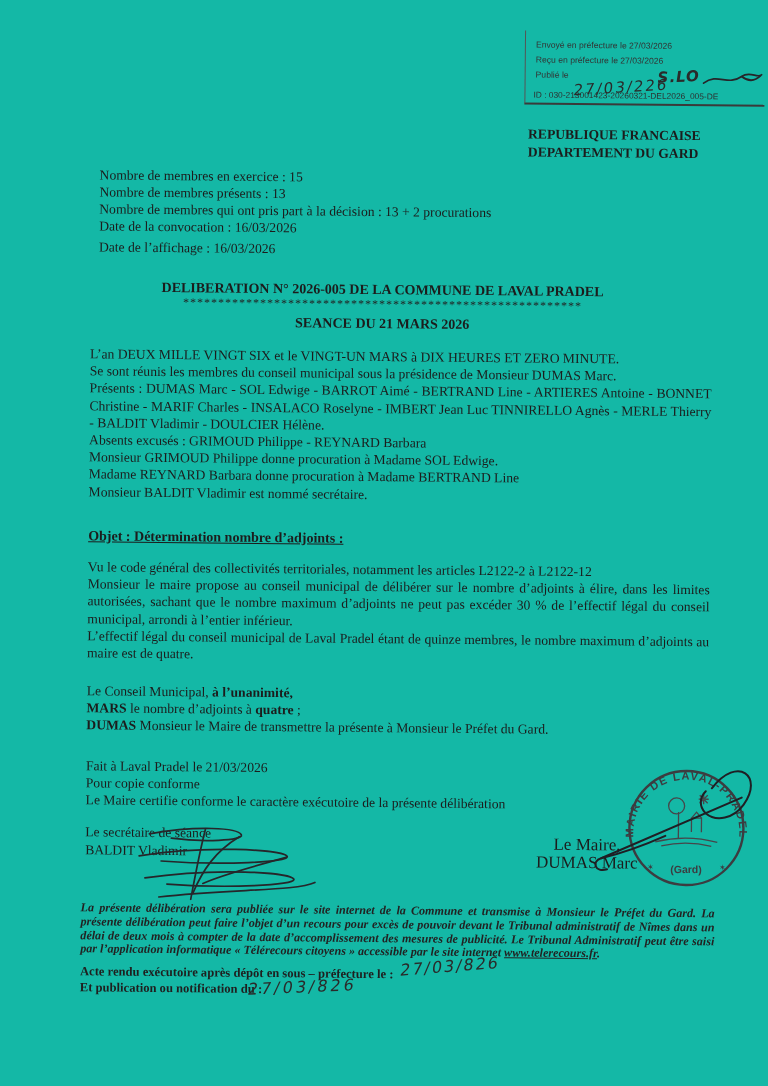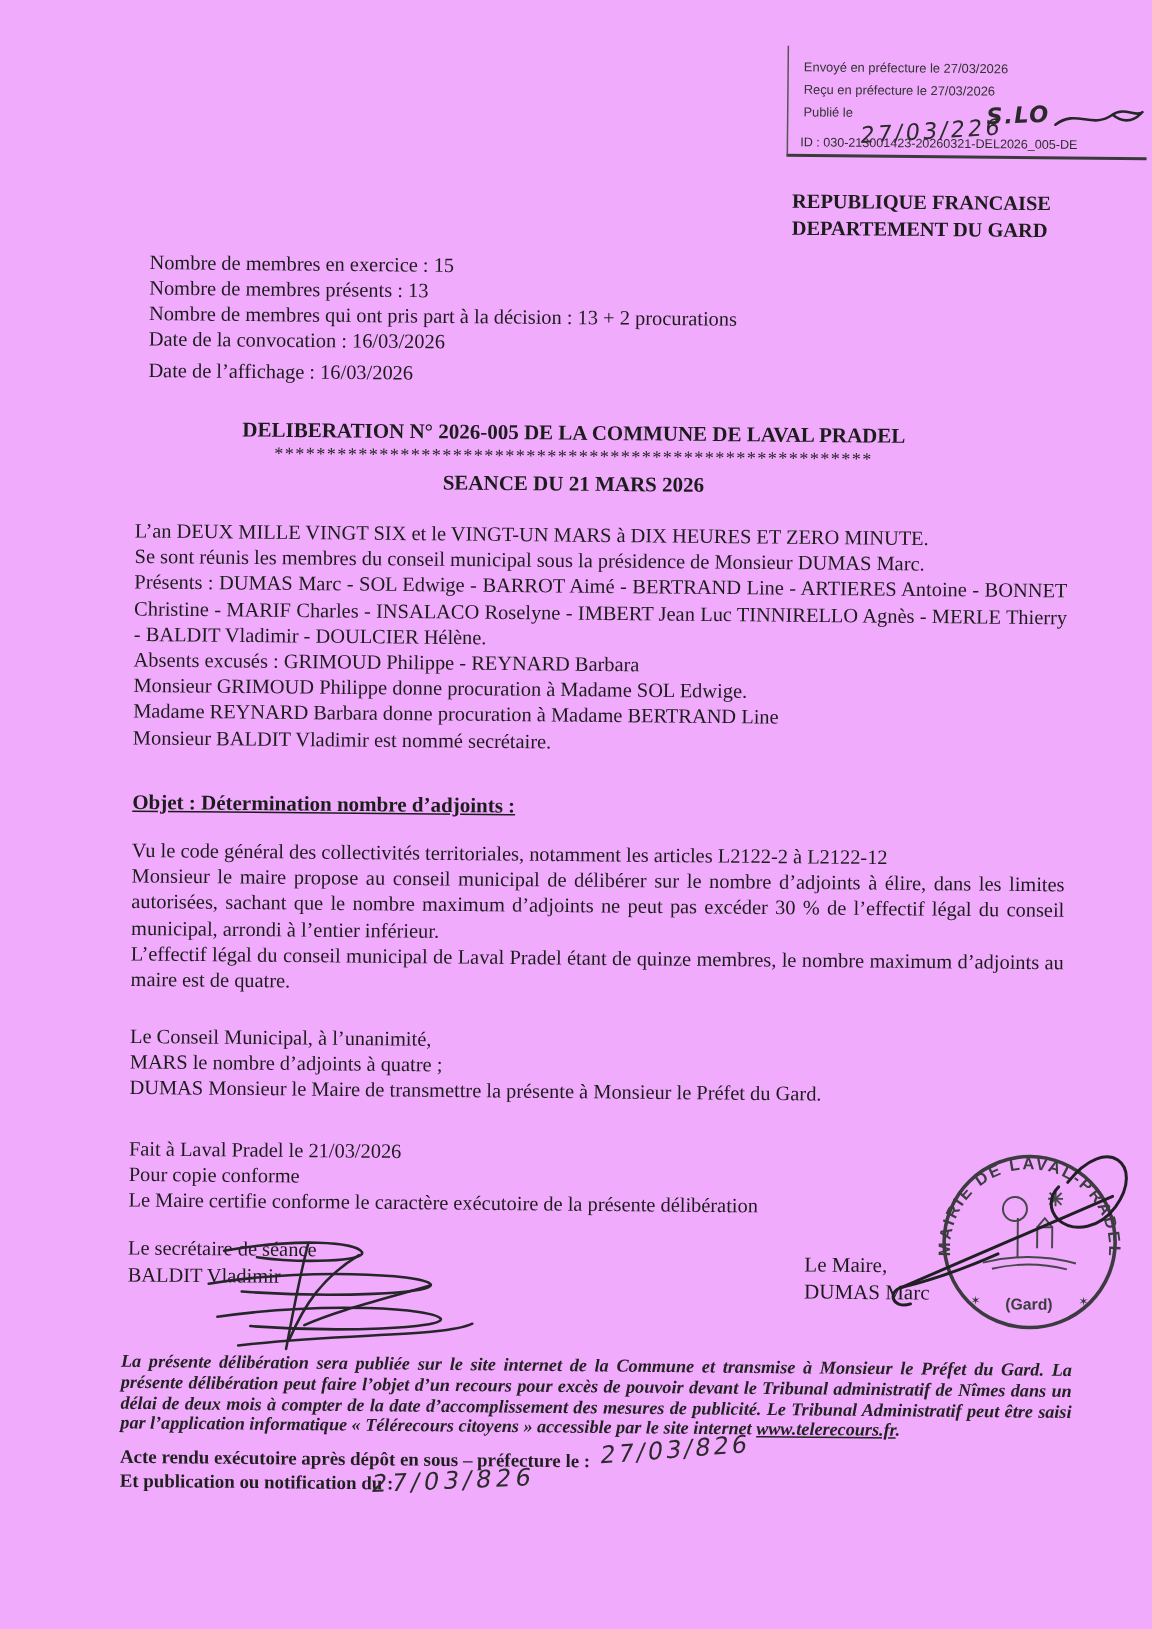--- a/index.html
+++ b/index.html
@@ -1,18 +1,18 @@
 <!DOCTYPE html>
 <html><head>
 <meta charset="utf-8">
 <style>
   html,body { margin:0; padding:0; }
   .page {
     position:relative; width:768px; height:1086px;
-    background:#f0abfc; overflow:hidden;
+    background:#14b8a6; overflow:hidden;
     font-family:"Liberation Serif", serif; color:#1c1c1c;
   }
   .tilt { position:absolute; inset:0; transform:rotate(0.55deg); transform-origin:60px 140px; }
 
   
   .stampbox {
     position:absolute; left:524px; top:26px; width:240px; height:74px;
     border-left:1.5px solid #555; border-bottom:2.5px solid #3a3a3a;
     padding:7px 0 0 10px; box-sizing:border-box;
     font-family:"Liberation Sans", sans-serif; font-size:8.6px; color:#333;
@@ -39,25 +39,25 @@
 
   
   .block { position:absolute; left:92px; width:622px; font-size:13.6px; line-height:17.2px; }
   .block p { margin:0; text-align:justify; }
   .intro { top:345px; }
   .subject { position:absolute; left:92px; top:528px; font-size:14px; font-weight:bold; text-decoration:underline; }
   .motivation { top:558px; }
   .decision { top:682px; }
   .decision p { text-align:left; }
   .closing { top:757px; }
-  b { font-weight:normal; }
+  b { font-weight:bold; }
 
   
   .sig-left { position:absolute; left:92px; top:823px; font-size:13.6px; line-height:18px; }
-  .sig-right { position:absolute; left:543px; top:831px; font-size:14px; line-height:18px; }
+  .sig-right { position:absolute; left:543px; top:831px; font-size:17px; line-height:18px;text-align:center; }
   .sig-scribble { position:absolute; left:138px; top:820px; }
   .sig-scribble path, .swoosh path { stroke:#26262a; stroke-width:1.7; fill:none; stroke-linecap:round; }
 
   
   .sealwrap { position:absolute; left:598px; top:754px; }
   .seal-ring { stroke:#3c3c40; stroke-width:2.4; fill:none; }
   .seal-arc-text { font-family:"Liberation Sans", sans-serif; font-size:11px; font-weight:bold; fill:#3c3c40; letter-spacing:1.5px; }
   .seal-bottom { font-family:"Liberation Sans", sans-serif; font-size:10.5px; font-weight:bold; fill:#3c3c40; }
   .seal-star { font-size:8px; fill:#3c3c40; }
   .emblem path, .emblem line, .emblem circle { stroke:#46464a; stroke-width:1.3; fill:none; }

